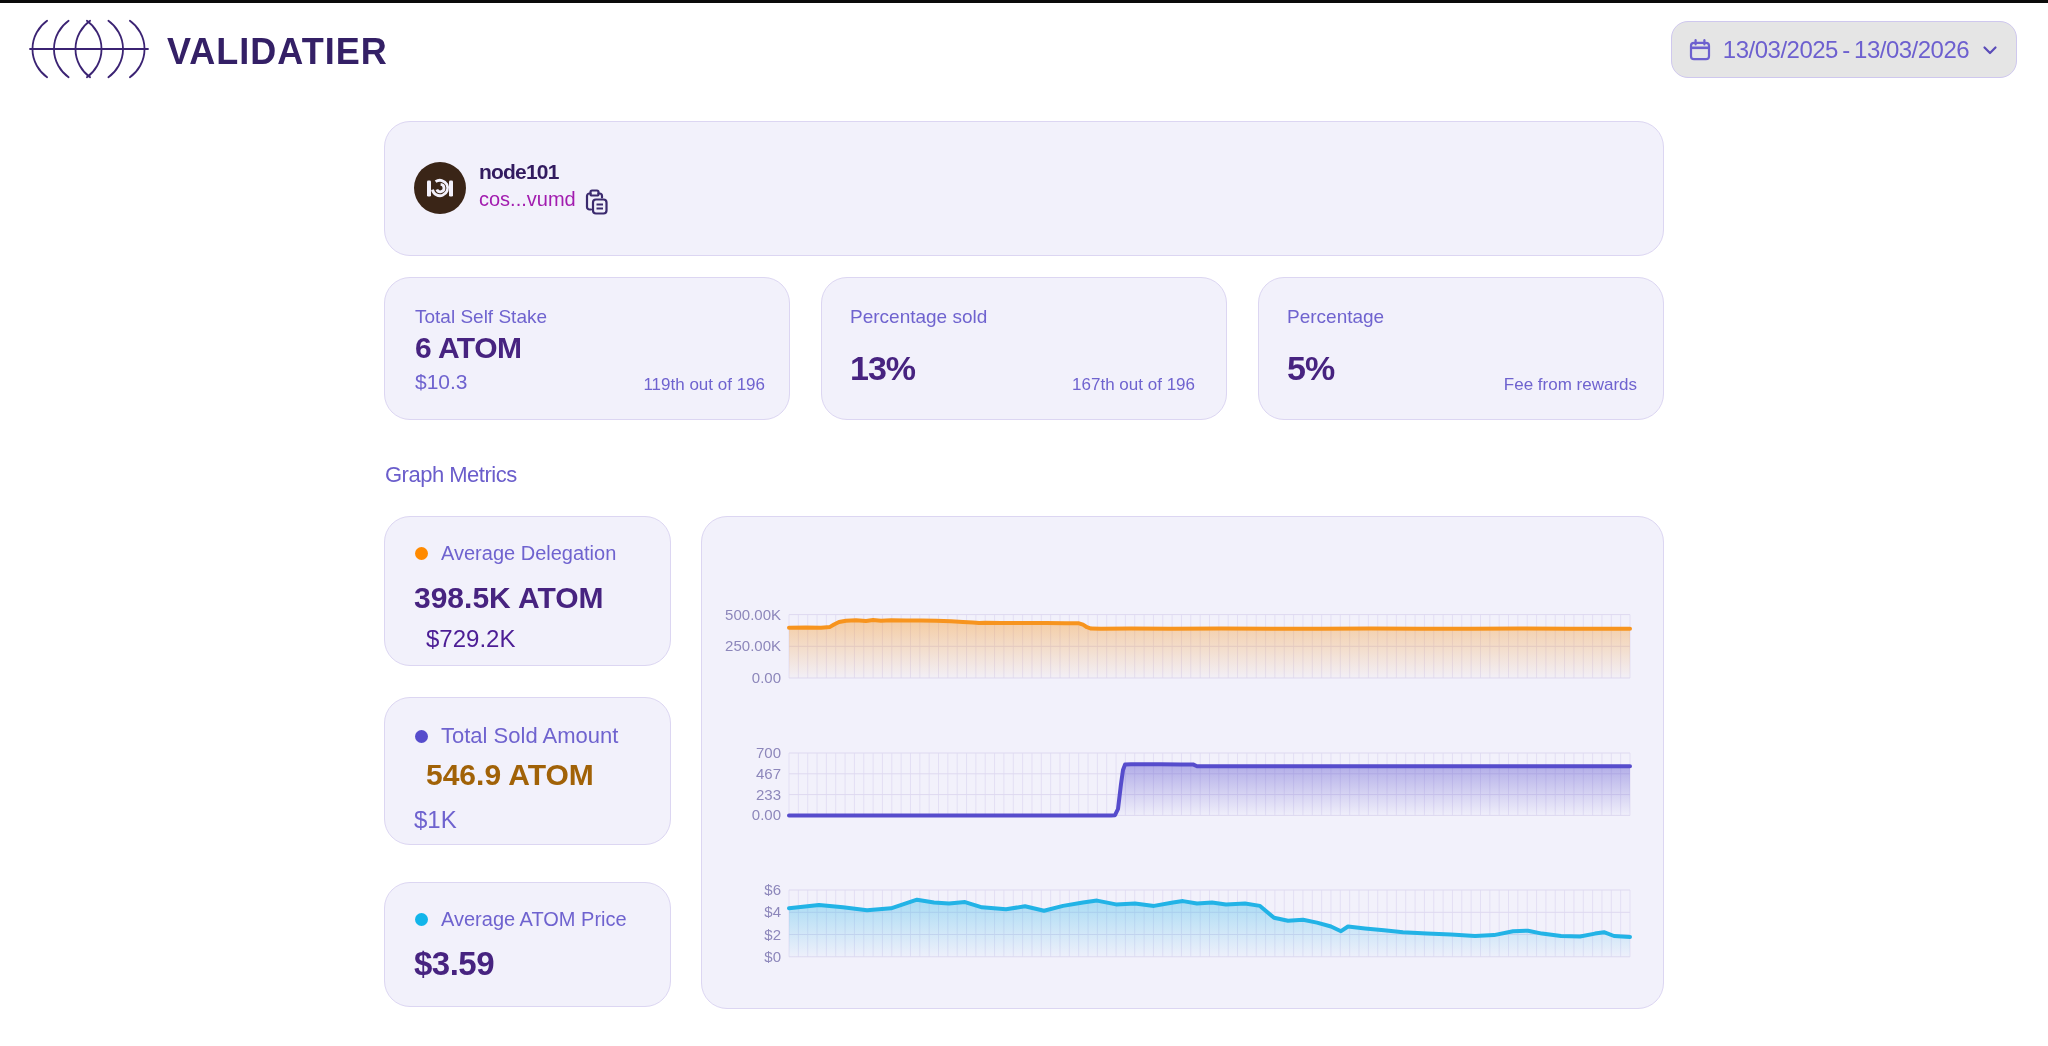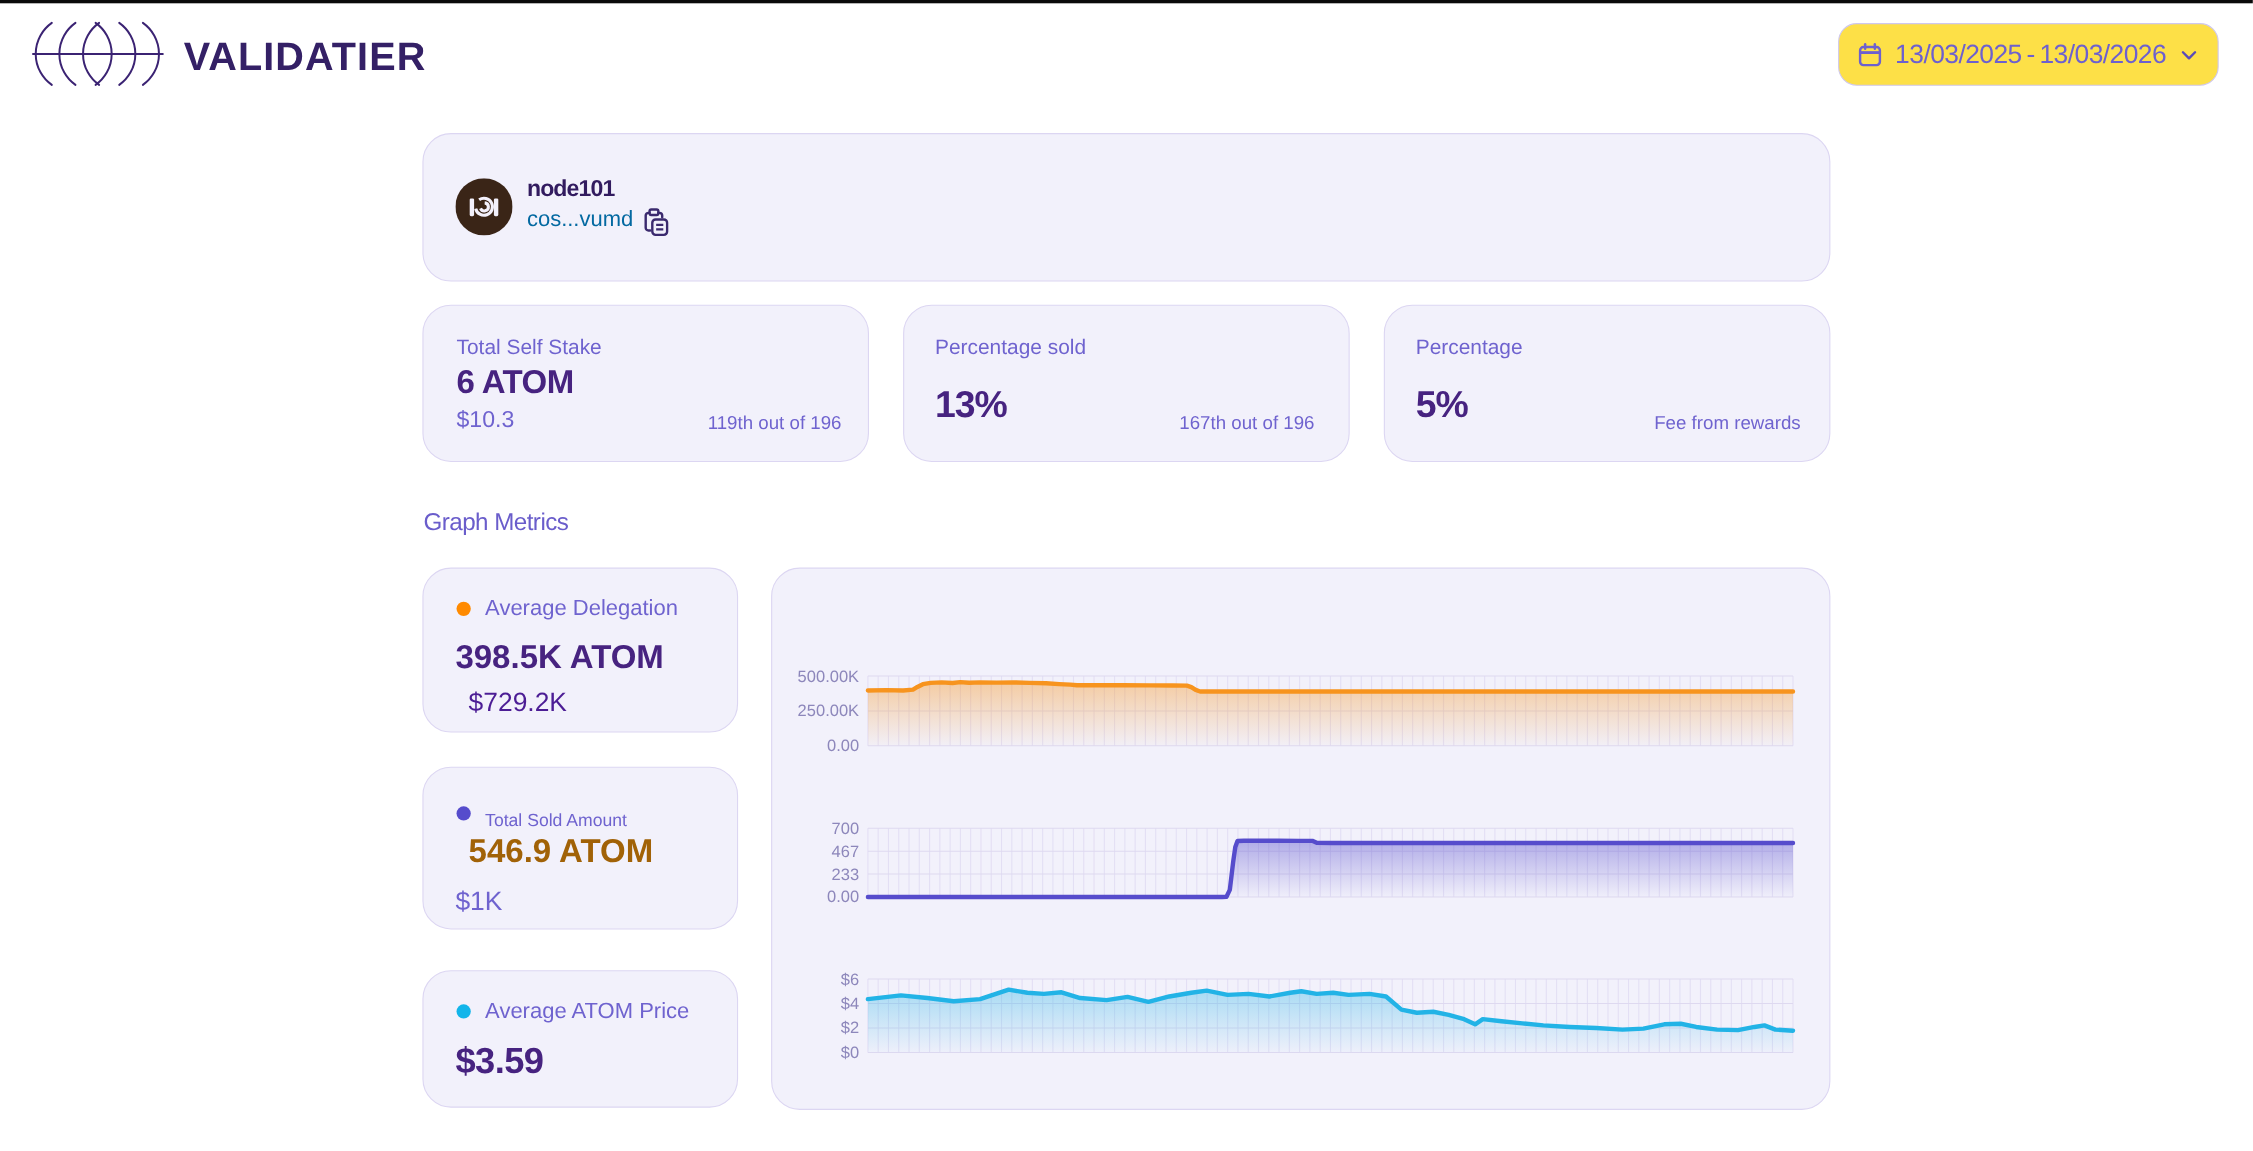--- a/index.html
+++ b/index.html
@@ -11,21 +11,21 @@
 
 <svg width="120" height="62" viewBox="0 0 120 62" style="position:absolute;left:29px;top:18px;overflow:visible">
 <g stroke="#3b2373" stroke-width="1.8" fill="none" stroke-linecap="round">
 <line x1="1" y1="31" x2="119" y2="31"></line>
 <path d="M18.1 2.8 A 34.5 34.5 0 0 0 18.1 59.2 M39.6 2.8 A 34.5 34.5 0 0 0 39.6 59.2 M61.1 2.8 A 34.5 34.5 0 0 0 61.1 59.2"></path>
 <path d="M57.9 2.8 A 34.5 34.5 0 0 1 57.9 59.2 M79.4 2.8 A 34.5 34.5 0 0 1 79.4 59.2 M100.9 2.8 A 34.5 34.5 0 0 1 100.9 59.2"></path>
 </g>
 </svg>
 <div class="abs" style="left:167px;top:31px;font-size:36px;font-weight:bold;color:#342066;letter-spacing:1px;">VALIDATIER</div>
 
-<div class="abs" style="left:1671px;top:21px;width:346px;height:57px;background:#fde047;border:1.5px solid #cfc8ee;border-radius:17px;display:flex;align-items:center;justify-content:center;">
+<div class="abs" style="left:1671px;top:21px;width:346px;height:57px;background:#e5e5e5;border:1.5px solid #cfc8ee;border-radius:17px;display:flex;align-items:center;justify-content:center;">
 <svg width="22" height="22" viewBox="0 0 22 22" style="margin-right:12px">
 <rect x="2" y="3.8" width="18" height="16.4" rx="3" fill="none" stroke="#6d60cf" stroke-width="2.2"></rect>
 <line x1="6.6" y1="1.2" x2="6.6" y2="5.4" stroke="#6d60cf" stroke-width="2.2" stroke-linecap="round"></line>
 <line x1="15.4" y1="1.2" x2="15.4" y2="5.4" stroke="#6d60cf" stroke-width="2.2" stroke-linecap="round"></line>
 <line x1="2.8" y1="8.8" x2="19.2" y2="8.8" stroke="#6d60cf" stroke-width="2.6"></line>
 </svg>
     <span style="font-size:24px;color:#6d60cf;letter-spacing:-0.5px;white-space:pre">13/03/2025 - 13/03/2026</span>
     <svg width="18" height="18" viewBox="0 0 18 18" style="margin-left:12px">
 <path d="M3.5 6.5 L9 12 L14.5 6.5" fill="none" stroke="#5a4bb8" stroke-width="2.2" stroke-linecap="round" stroke-linejoin="round"></path>
 </svg>
@@ -34,21 +34,21 @@
 <div class="card" style="left:384px;top:121px;width:1280px;height:135px;">
 <svg width="52" height="52" viewBox="0 0 52 52" style="position:absolute;left:29px;top:40px">
 <circle cx="26" cy="26" r="26" fill="#3a2517"></circle>
 <rect x="13" y="18.5" width="4" height="16" rx="1.2" fill="#f3f1fc"></rect>
 <rect x="35" y="18.5" width="4" height="16" rx="1.2" fill="#f3f1fc"></rect>
 <path d="M21.58 19.69 A 7.7 7.7 0 1 1 18.47 27.60" fill="none" stroke="#f3f1fc" stroke-width="2.8"></path>
 <path d="M26.62 22.41 A 3.7 3.7 0 1 1 22.87 27.49" fill="none" stroke="#f3f1fc" stroke-width="2.8"></path>
 </svg>
 <div class="abs" style="left:94px;top:38px;">
   <div style="font-size:21px;font-weight:bold;color:#321b5f;letter-spacing:-0.8px;">node101</div>
-  <div style="font-size:20px;color:#0369a1;margin-top:2px;display:flex;align-items:center;">cos...vumd<svg width="24" height="26" viewBox="0 0 24 26" style="position:relative;top:3px;margin-left:8px">
+  <div style="font-size:20px;color:#a21caf;margin-top:2px;display:flex;align-items:center;">cos...vumd<svg width="24" height="26" viewBox="0 0 24 26" style="position:relative;top:3px;margin-left:8px">
 <path d="M14.5 4.5 L15.5 4.5 A2.5 2.5 0 0 1 18 7 L18 8.5 M7 20.5 L5.5 20.5 A2.5 2.5 0 0 1 3 18 L3 7 A2.5 2.5 0 0 1 5.5 4.5 L6.5 4.5" fill="none" stroke="#3b2a6e" stroke-width="2.2" stroke-linecap="round"></path>
 <rect x="6.5" y="1.5" width="8" height="5" rx="1.6" fill="none" stroke="#3b2a6e" stroke-width="2.2"></rect>
 <rect x="9" y="10.5" width="13.5" height="14" rx="3" fill="none" stroke="#3b2a6e" stroke-width="2.2"></rect>
 <line x1="12.5" y1="15.5" x2="19" y2="15.5" stroke="#3b2a6e" stroke-width="2"></line>
 <line x1="12.5" y1="19.5" x2="19" y2="19.5" stroke="#3b2a6e" stroke-width="2"></line>
 </svg></div>
 </div>
 </div>
 
 <div class="card" style="left:384px;top:277px;width:406px;height:143px;">
@@ -74,21 +74,21 @@
   <div class="abs" style="left:30px;top:25px;display:flex;align-items:center;">
     <span style="width:13px;height:13px;border-radius:50%;background:#ff8a00;margin-right:13px;"></span>
     <span style="font-size:20px;color:#6f63cf;">Average Delegation</span>
   </div>
   <div class="abs" style="left:29px;top:64px;font-size:30px;font-weight:bold;color:#472380;">398.5K ATOM</div>
   <div class="abs" style="left:29px;top:108px;font-size:24px;color:#4c1d95;margin-left:12px;">$729.2K</div>
 </div>
 <div class="card" style="left:384px;top:697px;width:287px;height:148px;">
   <div class="abs" style="left:30px;top:25px;display:flex;align-items:center;">
     <span style="width:13px;height:13px;border-radius:50%;background:#564ccc;margin-right:13px;"></span>
-    <span style="font-size:16px;color:#6f63cf;margin-top:15px;">Total Sold Amount</span>
+    <span style="font-size:22px;color:#6f63cf;">Total Sold Amount</span>
   </div>
   <div class="abs" style="left:41px;top:60px;font-size:30px;font-weight:bold;color:#a16207;">546.9 ATOM</div>
   <div class="abs" style="left:29px;top:108px;font-size:24px;color:#6f63cf;">$1K</div>
 </div>
 <div class="card" style="left:384px;top:882px;width:287px;height:125px;">
   <div class="abs" style="left:30px;top:25px;display:flex;align-items:center;">
     <span style="width:13px;height:13px;border-radius:50%;background:#12b5ea;margin-right:13px;"></span>
     <span style="font-size:20px;color:#6f63cf;">Average ATOM Price</span>
   </div>
   <div class="abs" style="left:29px;top:62px;font-size:33px;font-weight:bold;color:#472380;letter-spacing:-0.5px;">$3.59</div>

